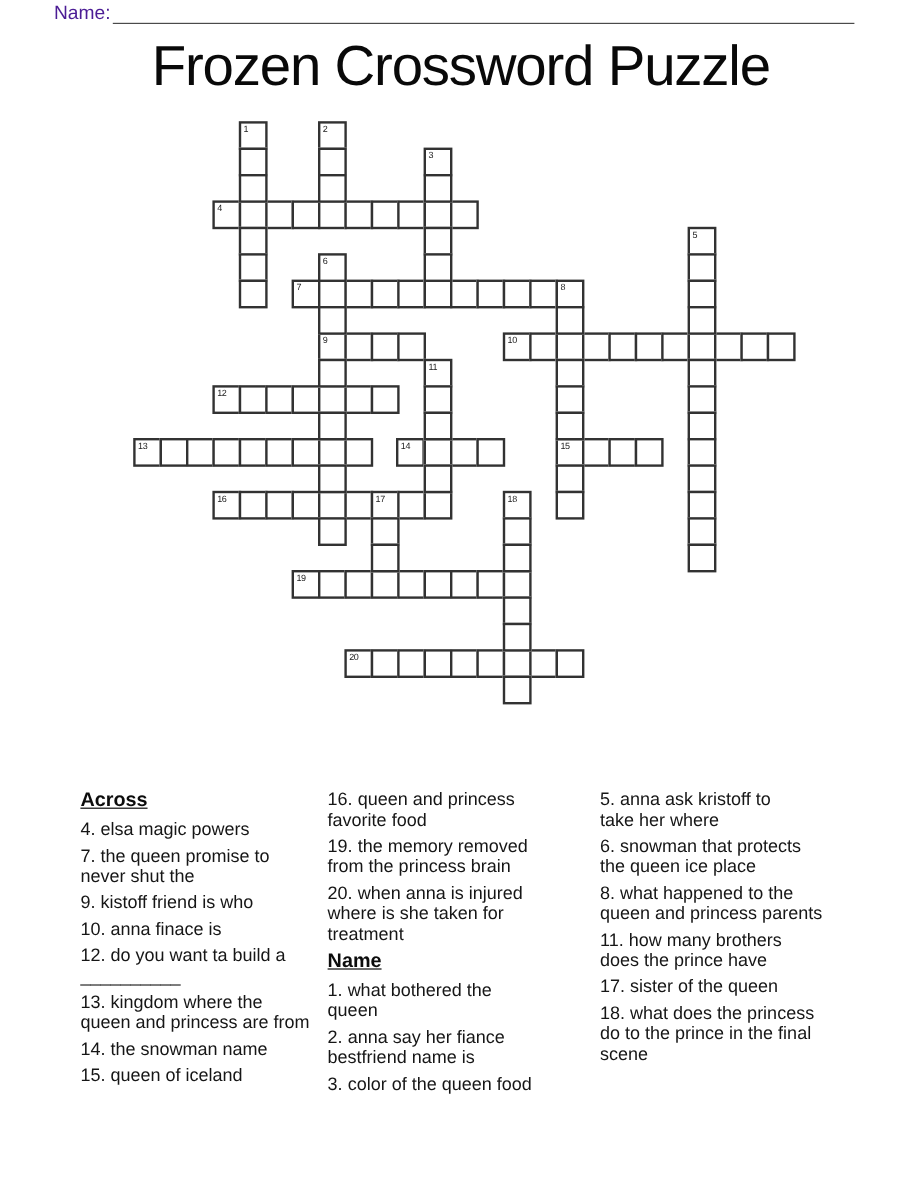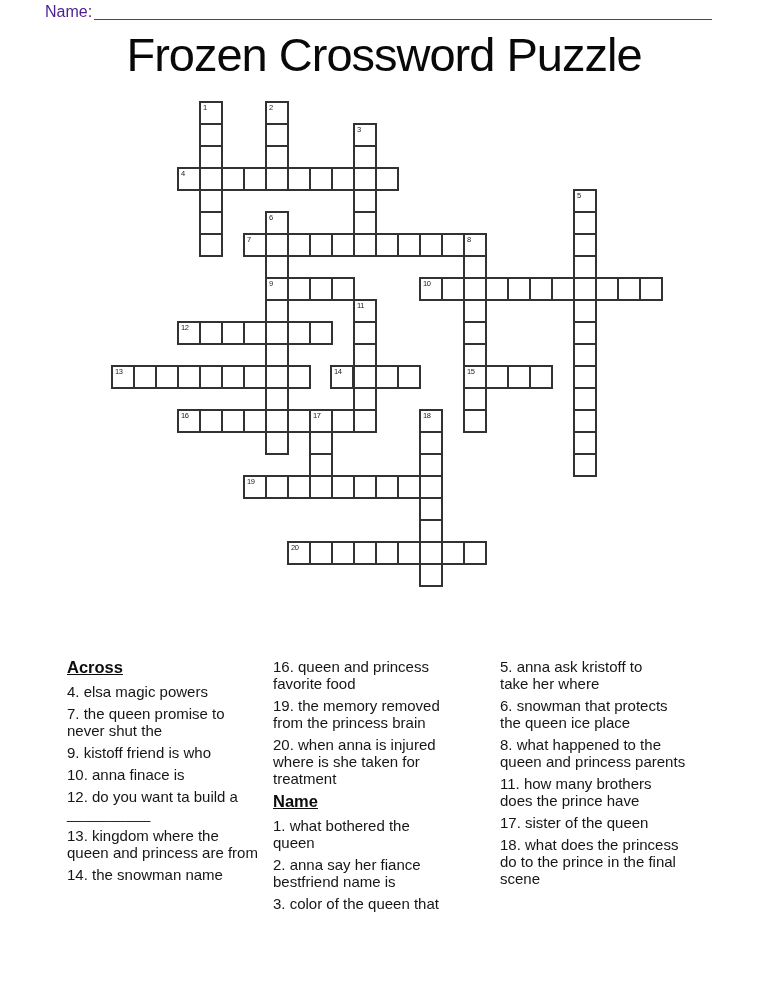--- a/index.html
+++ b/index.html
@@ -261,35 +261,36 @@
     <div class="clue"><b class="clue-num">4.</b> <span class="clue-text">elsa magic powers</span></div>
     <div class="clue"><b class="clue-num">7.</b> <span class="clue-text">the queen promise to
 never shut the</span></div>
     <div class="clue"><b class="clue-num">9.</b> <span class="clue-text">kistoff friend is who</span></div>
     <div class="clue"><b class="clue-num">10.</b> <span class="clue-text">anna finace is</span></div>
     <div class="clue"><b class="clue-num">12.</b> <span class="clue-text">do you want ta build a
 __________</span></div>
     <div class="clue"><b class="clue-num">13.</b> <span class="clue-text">kingdom where the
 queen and princess are from</span></div>
     <div class="clue"><b class="clue-num">14.</b> <span class="clue-text">the snowman name</span></div>
+    <div class="clue"><b class="clue-num">15.</b> <span class="clue-text">queen of iceland</span></div>
   </div>
 <div class="clue-col c1">
     <div class="clue"><b class="clue-num">16.</b> <span class="clue-text">queen and princess
 favorite food</span></div>
     <div class="clue"><b class="clue-num">19.</b> <span class="clue-text">the memory removed
 from the princess brain</span></div>
     <div class="clue"><b class="clue-num">20.</b> <span class="clue-text">when anna is injured
 where is she taken for
 treatment</span></div>
     <div class="clue-header">Name</div>
     <div class="clue"><b class="clue-num">1.</b> <span class="clue-text">what bothered the
 queen</span></div>
     <div class="clue"><b class="clue-num">2.</b> <span class="clue-text">anna say her fiance
 bestfriend name is</span></div>
-    <div class="clue"><b class="clue-num">3.</b> <span class="clue-text">color of the queen that</span></div>
+    <div class="clue"><b class="clue-num">3.</b> <span class="clue-text">color of the queen food</span></div>
   </div>
 <div class="clue-col c2">
     <div class="clue"><b class="clue-num">5.</b> <span class="clue-text">anna ask kristoff to
 take her where</span></div>
     <div class="clue"><b class="clue-num">6.</b> <span class="clue-text">snowman that protects
 the queen ice place</span></div>
     <div class="clue"><b class="clue-num">8.</b> <span class="clue-text">what happened to the
 queen and princess parents</span></div>
     <div class="clue"><b class="clue-num">11.</b> <span class="clue-text">how many brothers
 does the prince have</span></div>

